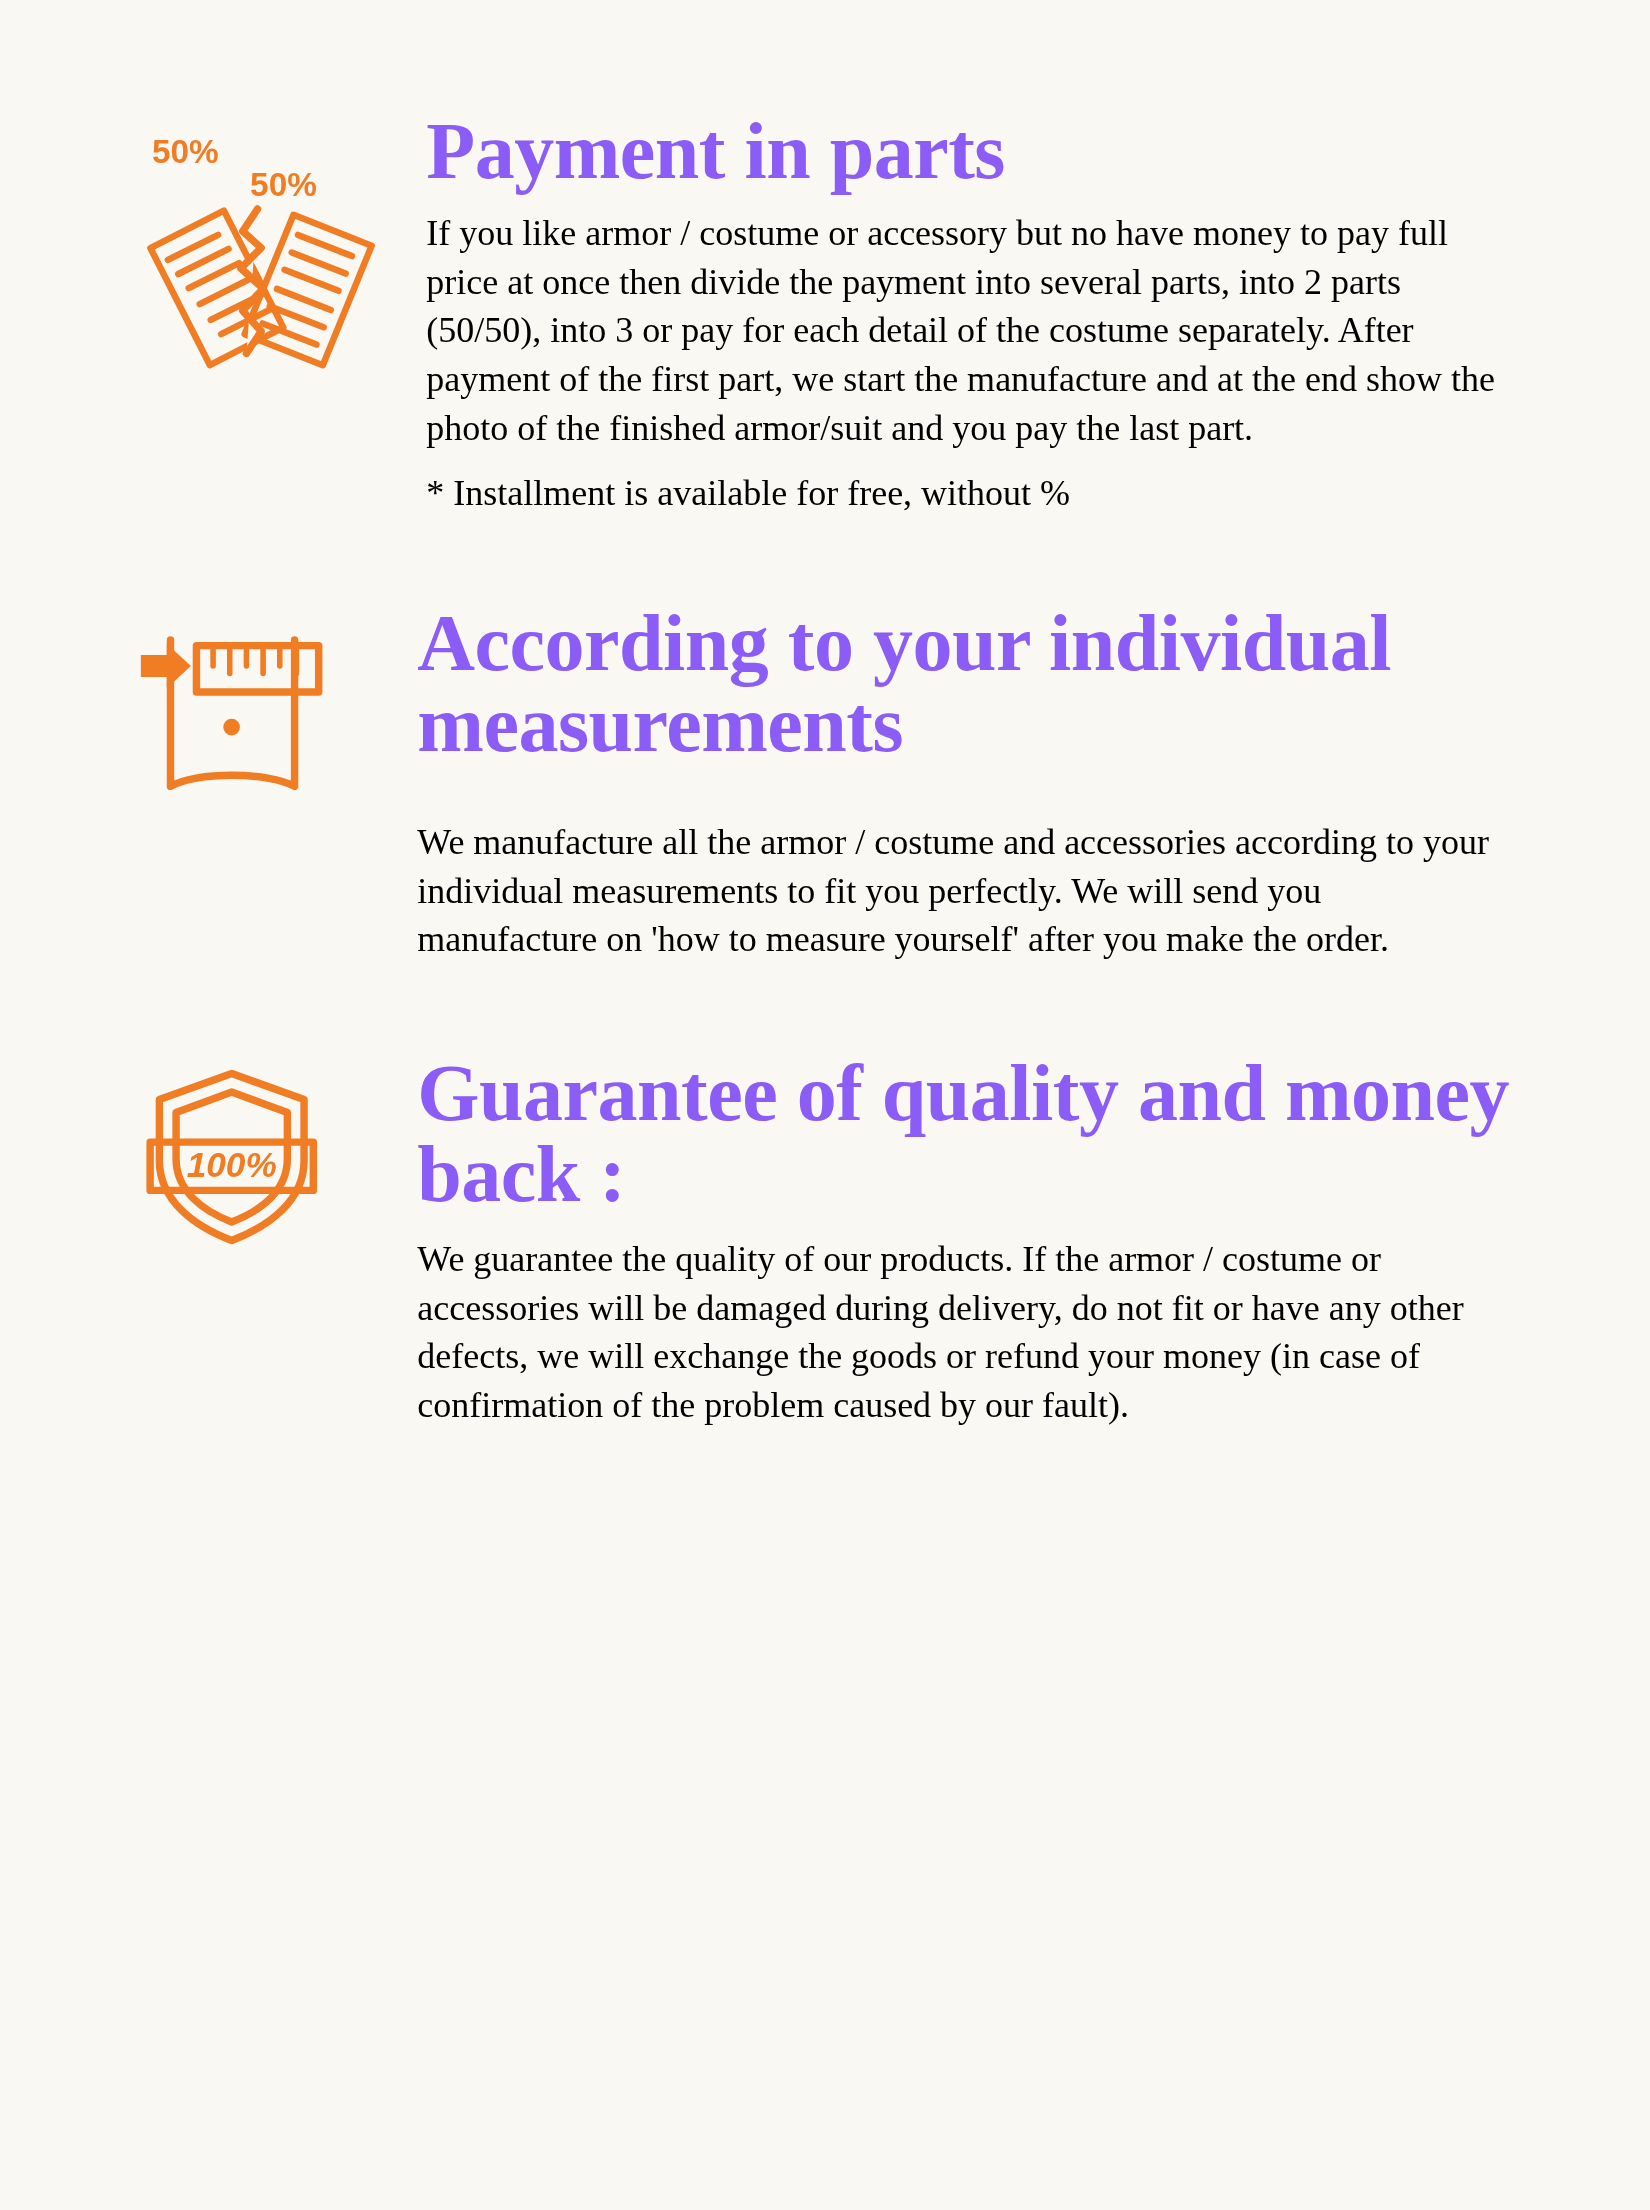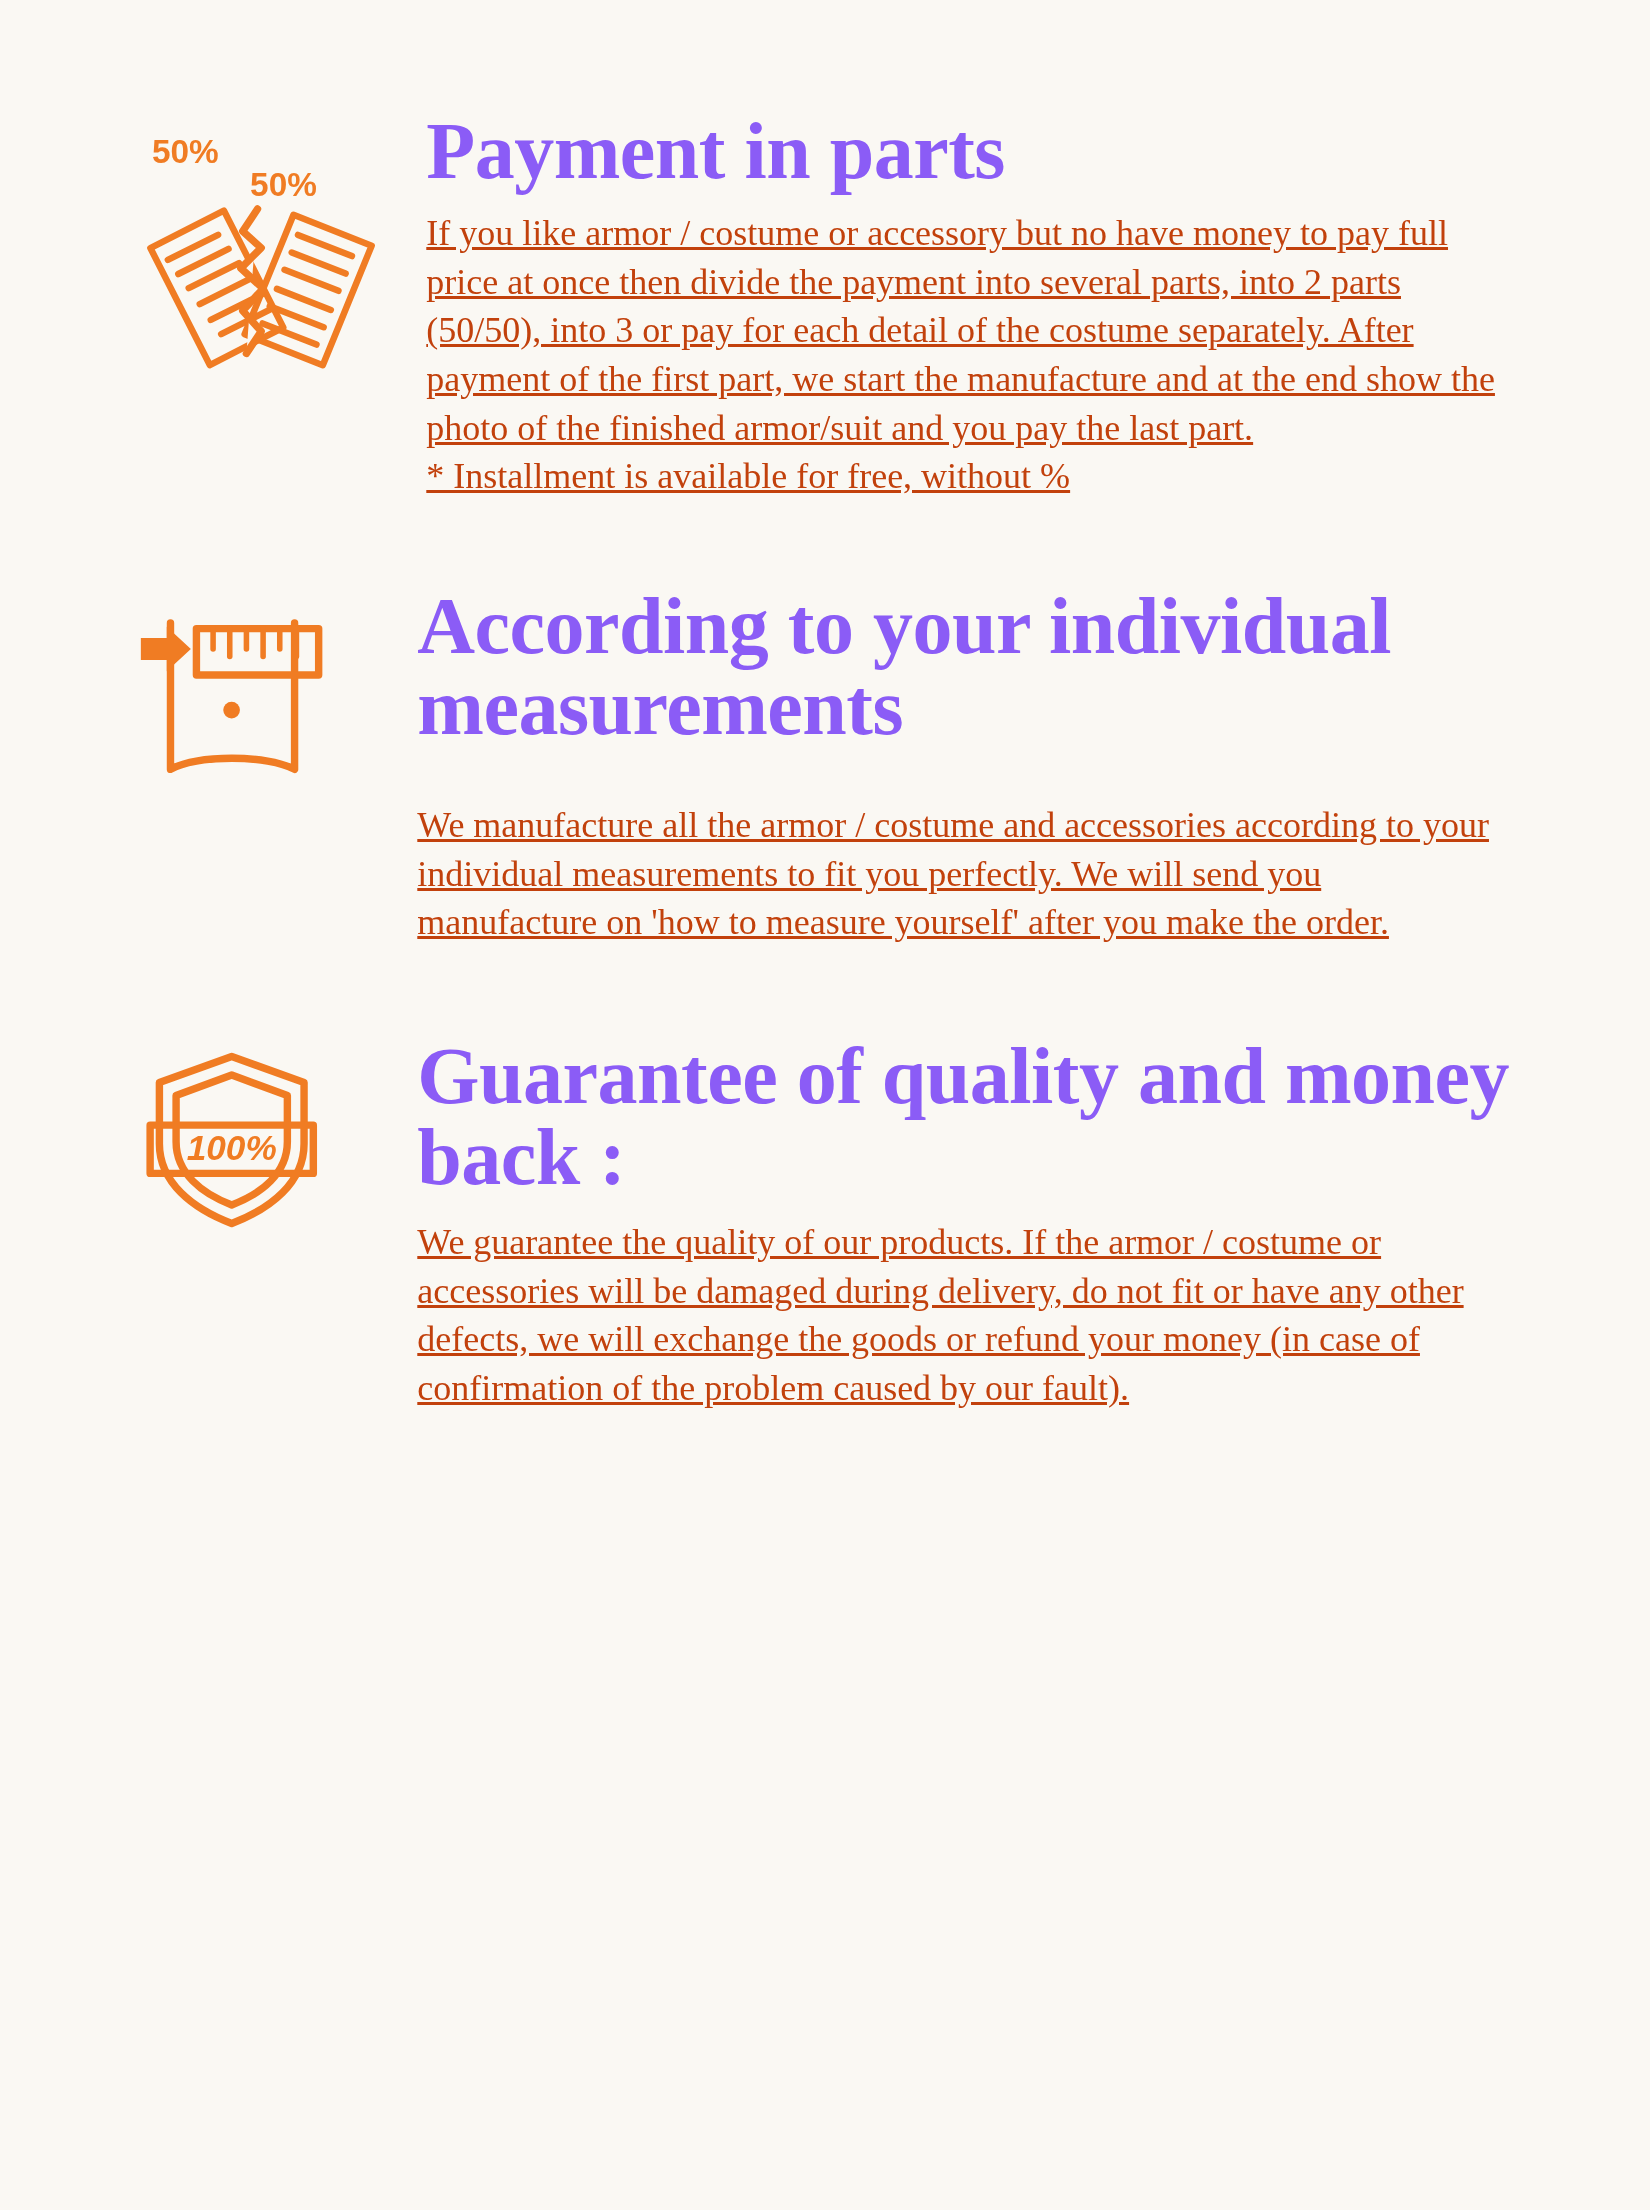--- a/index.html
+++ b/index.html
@@ -49,27 +49,26 @@
     margin: 0 0 16.7px 0;
     letter-spacing: -0.5px;
     color: #8b5cf6;
   }
 
   p.body-text {
     font-family: "Liberation Serif", serif;
     font-size: 36px;
     line-height: 1.35;
     margin: 0;
-    color: #c2410c;
+    color: #000000;
     font-weight: 500;
     max-width: 1076px;
-    text-decoration: underline;
   }
   p.body-text + p.body-text {
-    margin-top: 0;
+    margin-top: 17px;
   }
 
   .block-1 { margin-bottom: 85px; }
   .block-2 { margin-bottom: 89px; }
 
   .block-2 .icon-col { padding-top: 20.4px; flex: 0 0 269px; }
   .block-3 .icon-col { padding-top: 11px; flex: 0 0 269px; font-style: italic; }
 
   .block-2 h2.heading { margin-bottom: 52px; }
   .block-3 h2.heading { margin-bottom: 19px; }

